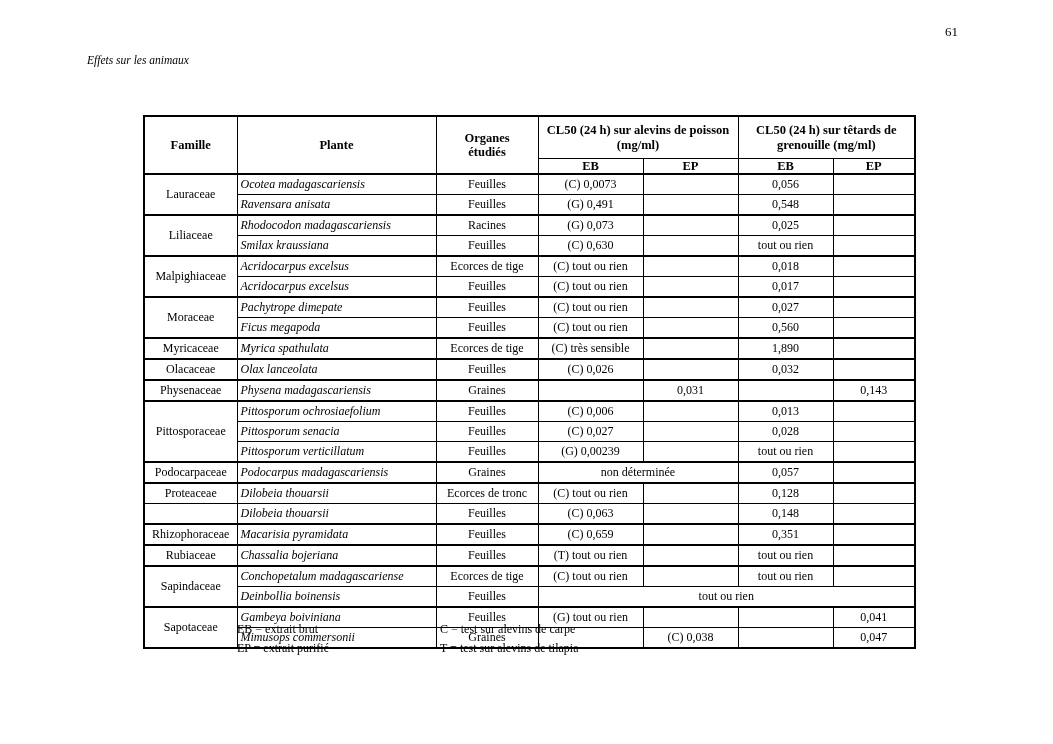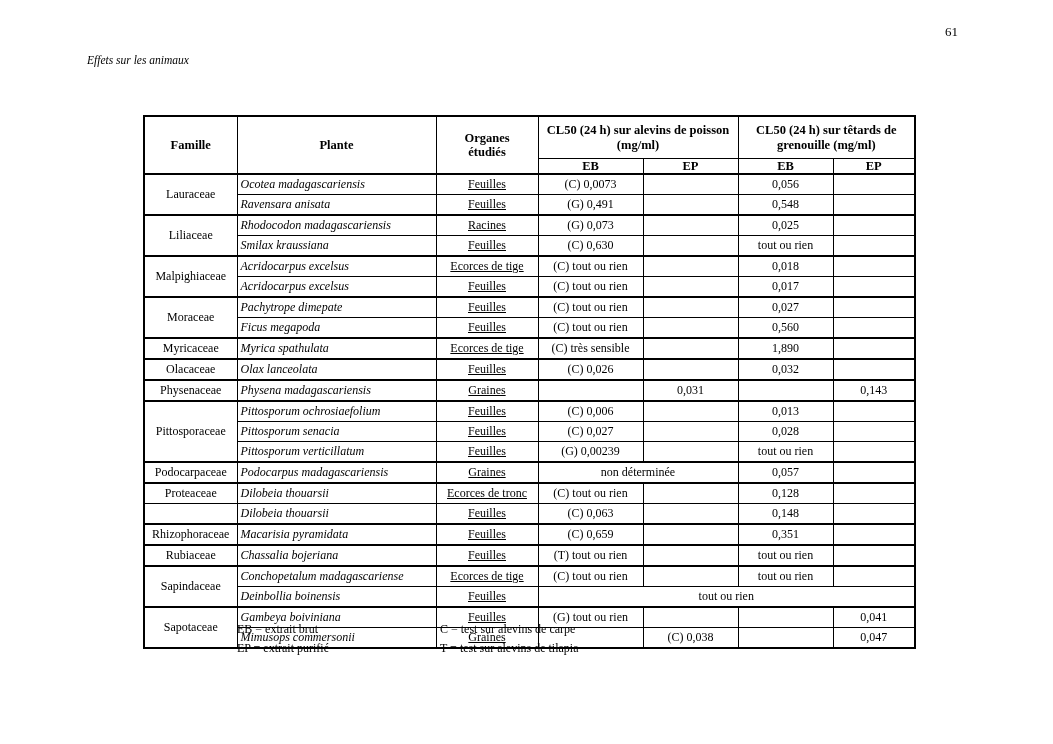--- a/index.html
+++ b/index.html
@@ -31,21 +31,21 @@
     overflow:hidden;
     white-space:nowrap;
   }
   table.main th{font-size:12.5px;font-weight:bold;text-align:center;white-space:normal;}
   tr.hdr-top th{height:41px;}
   tr.hdr-sub th{height:13px;}
   .narrow{width:64px;margin:0 auto;}
   table.main td{height:19px;}
   td.fam{text-align:center;}
   td.pla{text-align:left;font-style:italic;padding-left:5px;}
-  td.org{text-align:center;text-decoration:underline;}
+  td.org{text-align:center;}
   td.val{text-align:center;}
   tr.gs > td{border-top:2px solid #000;}
 
   .legend{position:absolute;top:620px;left:0;width:1053px;font-size:12px;}
   .legend .col{position:absolute;top:0;}
   .legend .col div{line-height:19px;white-space:nowrap;}
   .lcol1{left:237px;}
   .lcol2{left:440px;}
   .lcol3{left:647px;}
   .legend i{font-style:italic;}

